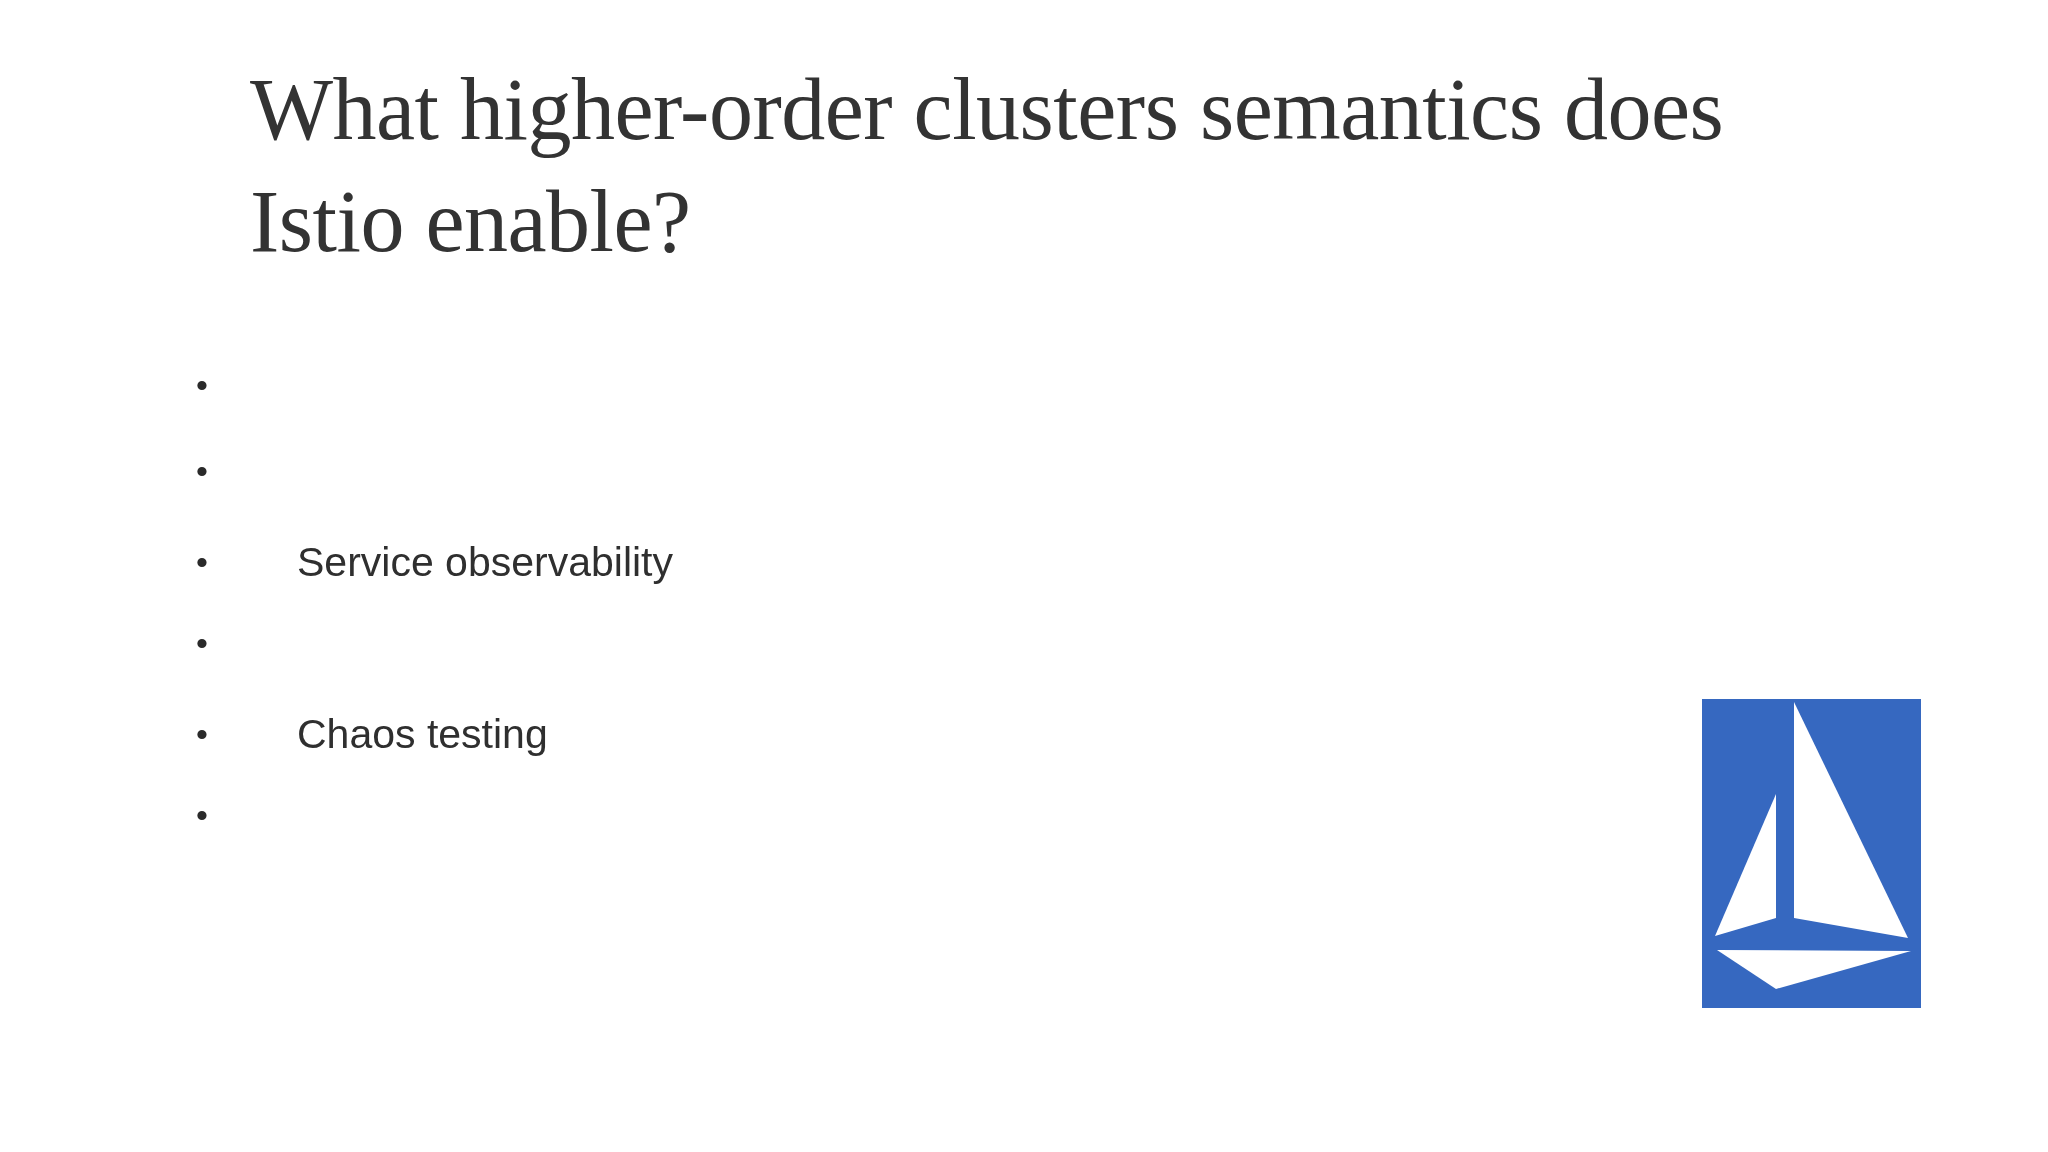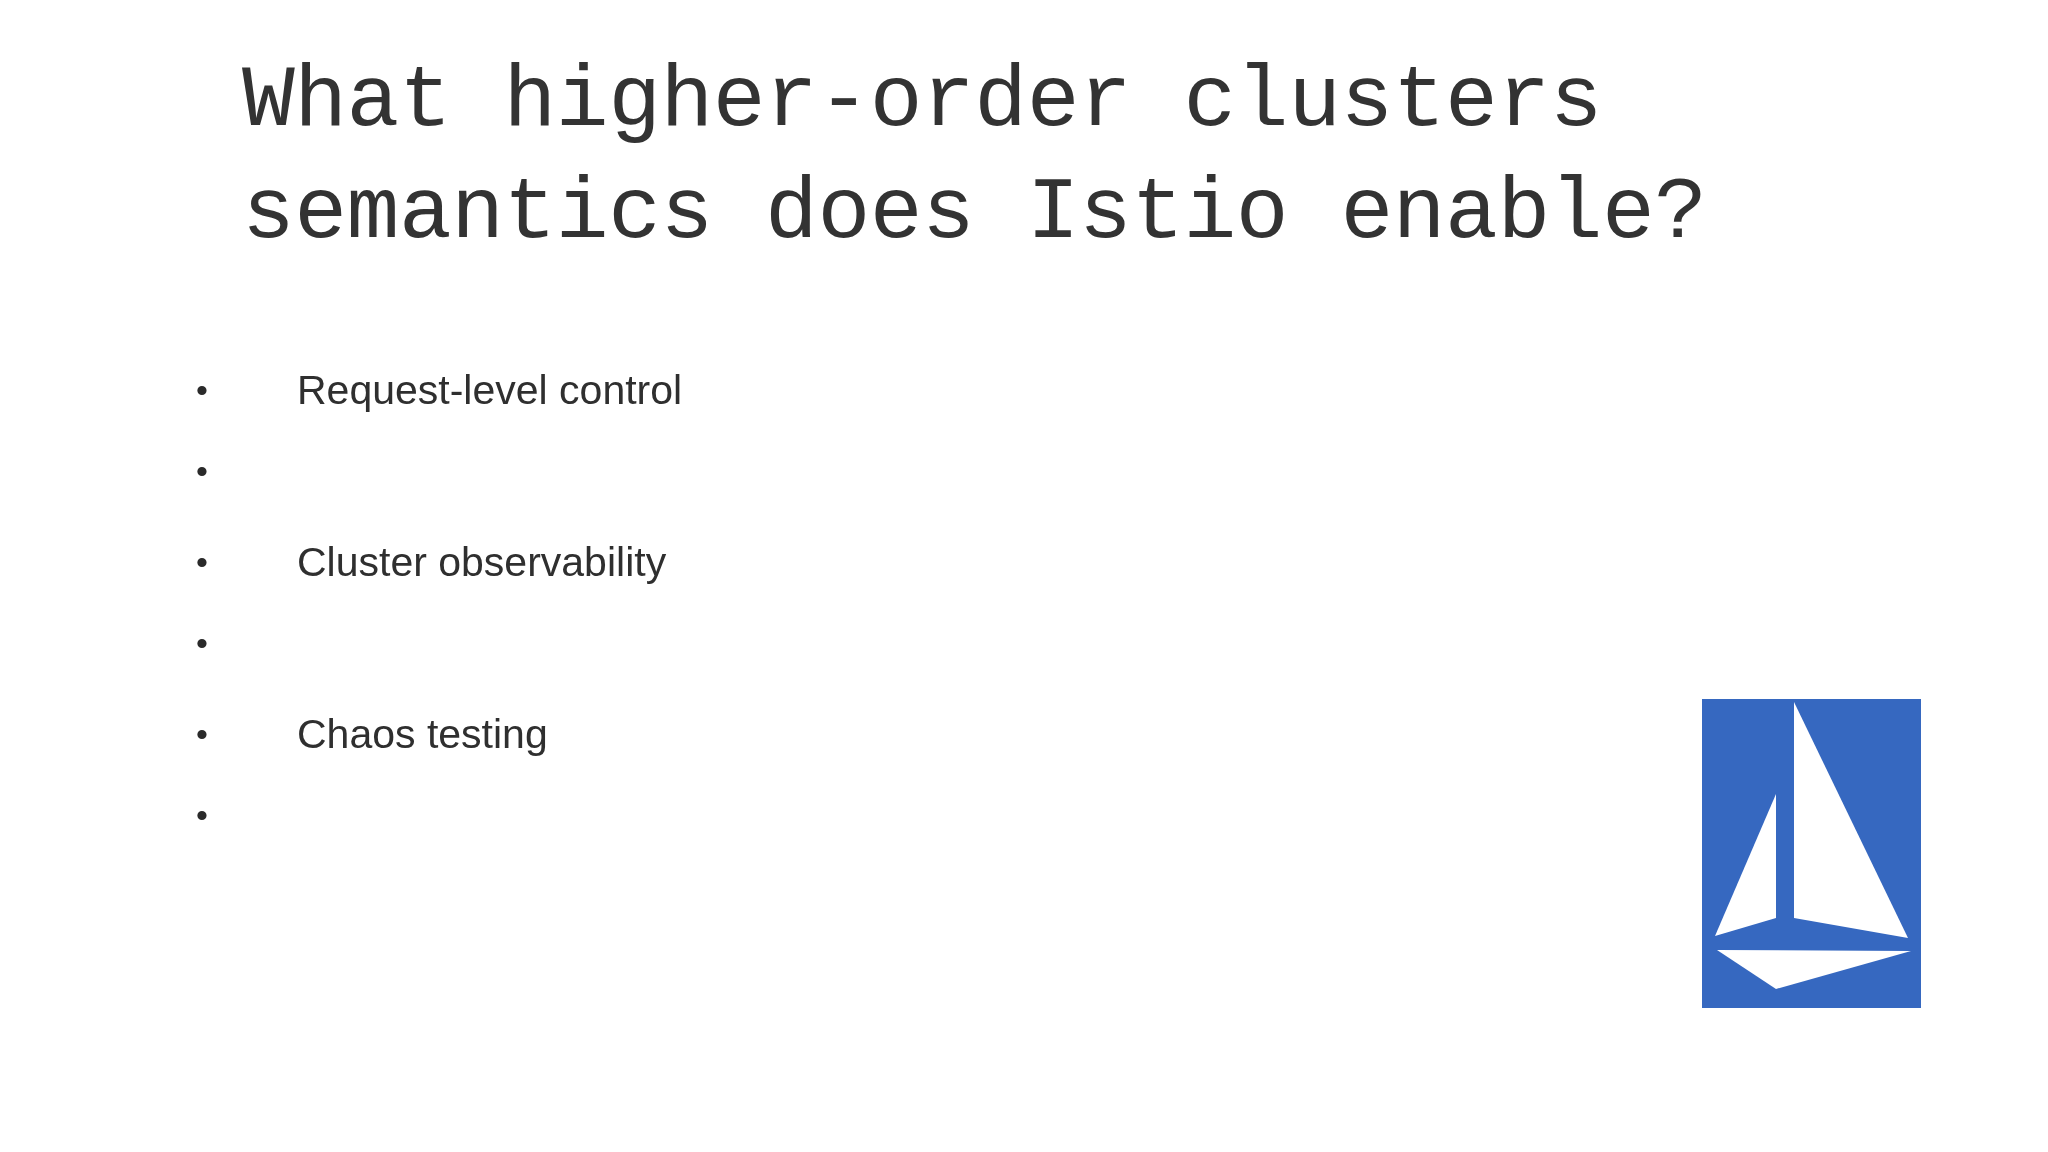--- a/index.html
+++ b/index.html
@@ -21,22 +21,22 @@
 
   
   #title-block {
     position: absolute;
     left: 238px;
     top: 42px;
     width: 1520px;
   }
 
   #slide-title {
-    margin: 4px;
-    font-family: Liberation Mono, monospace;
+    margin: 12px;
+    font-family: Liberation Serif, serif;
     font-weight: 400;
     font-size: 88px;
     line-height: 1.27;
     letter-spacing: -0.5px;
     color: #333333;
     white-space: pre-wrap;
   }
 
   
   #bullet-list {
@@ -102,32 +102,31 @@
 
   <div id="title-block">
     <h1 id="slide-title">What higher-order clusters semantics does Istio enable?</h1>
   </div>
 
   <ul id="bullet-list">
 
     <li class="bullet-row">
       <span class="bullet-marker">•</span>
       <span class="bullet-gap"></span>
-      <span class="bullet-text">Request-level control</span>
     </li>
 
     <li class="bullet-row">
       <span class="bullet-marker">•</span>
       <span class="bullet-gap"></span>
     </li>
 
     <li class="bullet-row">
       <span class="bullet-marker">•</span>
       <span class="bullet-gap"></span>
-      <span class="bullet-text">Cluster observability</span>
+      <span class="bullet-text">Service observability</span>
     </li>
 
     <li class="bullet-row">
       <span class="bullet-marker">•</span>
       <span class="bullet-gap"></span>
     </li>
 
     <li class="bullet-row">
       <span class="bullet-marker">•</span>
       <span class="bullet-gap"></span>

